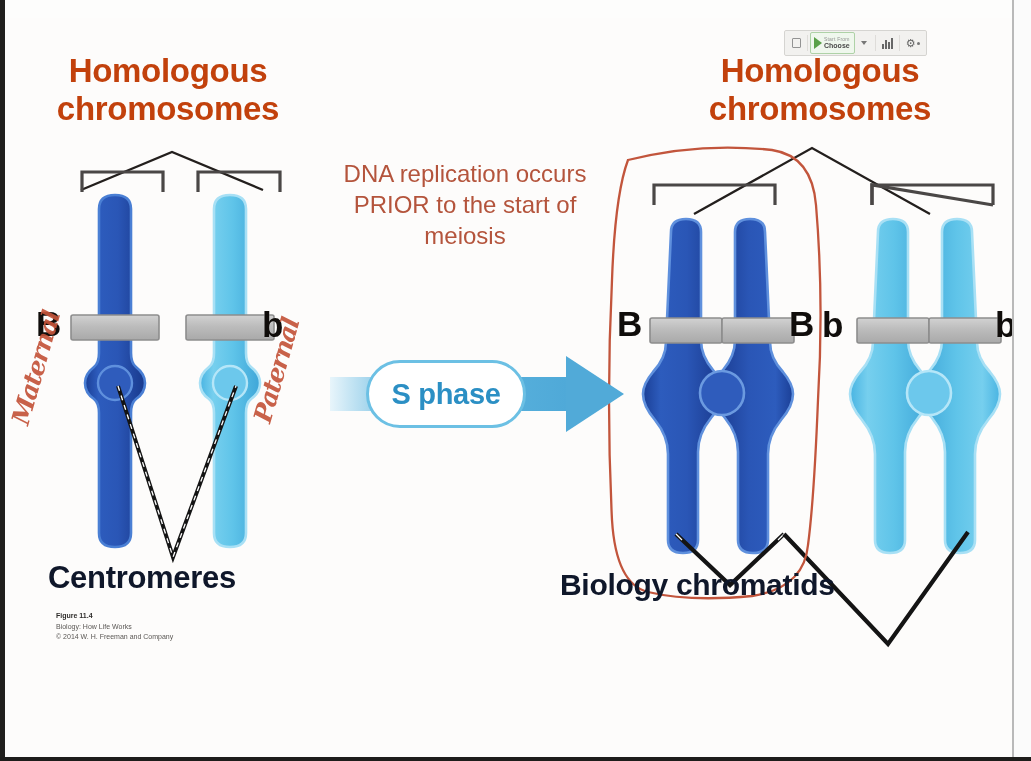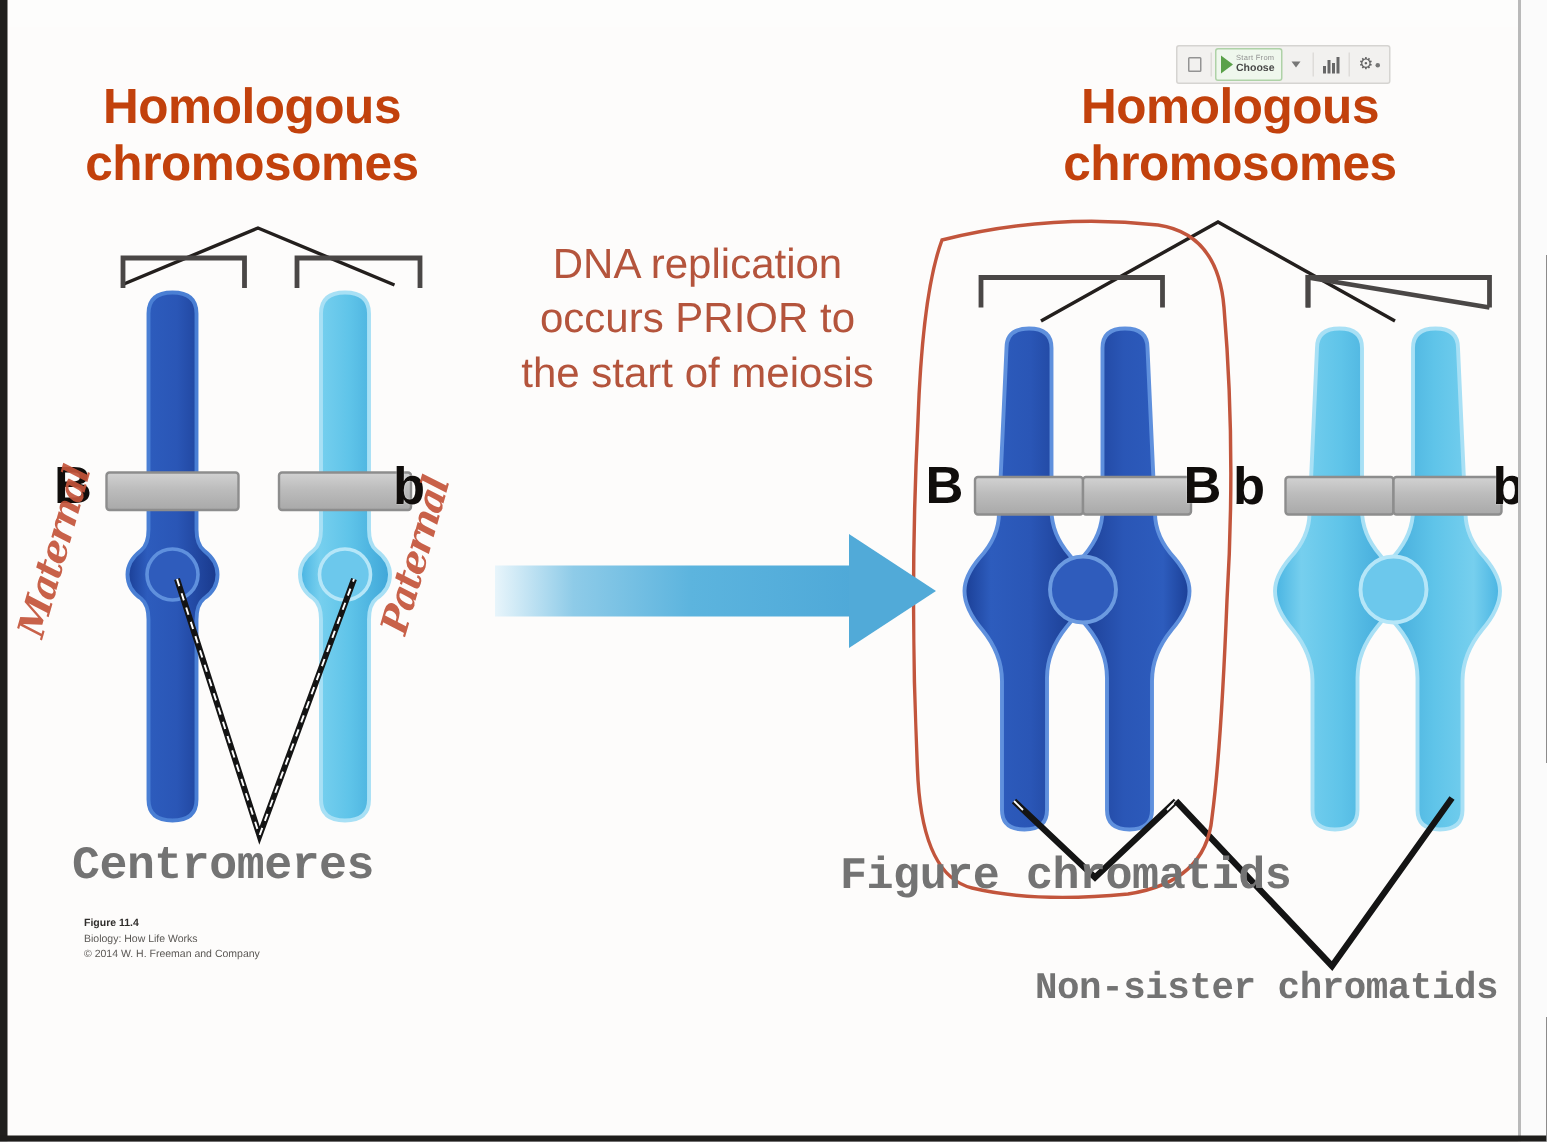--- a/index.html
+++ b/index.html
@@ -79,24 +79,23 @@
     text-align: center;
     line-height: 1.14;
     letter-spacing: -.3px;
   }
   #heading-left  { left: 18px;  top: 52px; width: 300px; font-size: 33px; }
   #heading-right { left: 640px; top: 52px; width: 360px; font-size: 33px; }
 
   .label-black {
     position: absolute;
     font-weight: bold;
-    color: #737373;
+    color: #0f172a;
     letter-spacing: -.3px;
     white-space: nowrap;
-    font-family: Liberation Mono, monospace;
   }
   #label-centromeres      { left: 48px;  top: 560px; font-size: 31px; }
   #label-sister           { left: 560px; top: 568px; font-size: 30px; }
   #label-nonsister        { left: 690px; top: 644px; font-size: 25px; }
 
   
   .allele {
     position: absolute;
     font-weight: bold;
     color: #100d0b;
@@ -113,21 +112,21 @@
 
   
   .red-note {
     position: absolute;
     color: #b4543c;
     font-weight: normal;
     line-height: 1.30;
   }
   #note-dna {
     left: 340px; top: 158px; width: 250px;
-    text-align: center; font-size: 28px;
+    text-align: center; font-size: 24px;
   }
   #note-alleles {
     left: 252px; top: 630px; width: 420px;
     font-size: 26px; line-height: 1.33;
   }
 
   
   .handwritten {
     position: absolute;
     color: #c4543a;
@@ -331,31 +330,33 @@
   </svg>
 
   <div class="allele" id="allele-L-B">B</div>
   <div class="allele" id="allele-L-b">b</div>
   <div class="allele" id="allele-R-B1">B</div>
   <div class="allele" id="allele-R-B2">B</div>
   <div class="allele" id="allele-R-b1">b</div>
   <div class="allele" id="allele-R-b2">b</div>
 
   <div class="label-black" id="label-centromeres">Centromeres</div>
-  <div class="label-black" id="label-sister">Figure chromatids</div>
-  <div class="label-black" id="label-nonsister">Non-sister chromatids</div>
+  <div class="label-black" id="label-sister">Biology chromatids</div>
 
   <div class="handwritten" id="hand-maternal">Maternal</div>
   <div class="handwritten" id="hand-paternal">Paternal</div>
 
   <div class="red-note" id="note-dna">DNA replication occurs PRIOR to the start of meiosis</div>
 
   <div id="sphase-wrap">
     <div id="sphase-shaft"></div>
     <div id="sphase-head"></div>
+    <div id="sphase-badge">
+      <span id="sphase-label">S phase</span>
+    </div>
   </div>
 
   <div id="credit">
     <div class="c1">Figure 11.4</div>
     <div>Biology: How Life Works</div>
     <div>© 2014 W. H. Freeman and Company</div>
   </div>
 
   <div class="edge-left"></div>
   <div class="edge-right-gap"></div>

